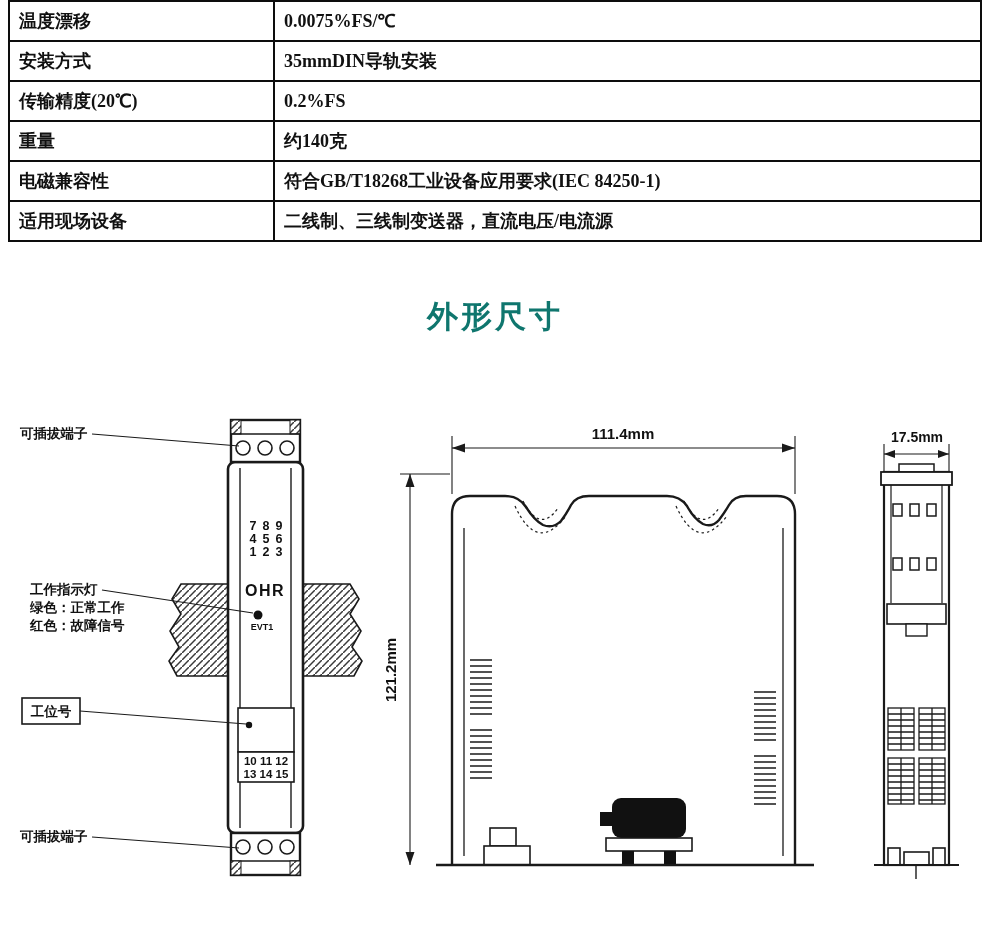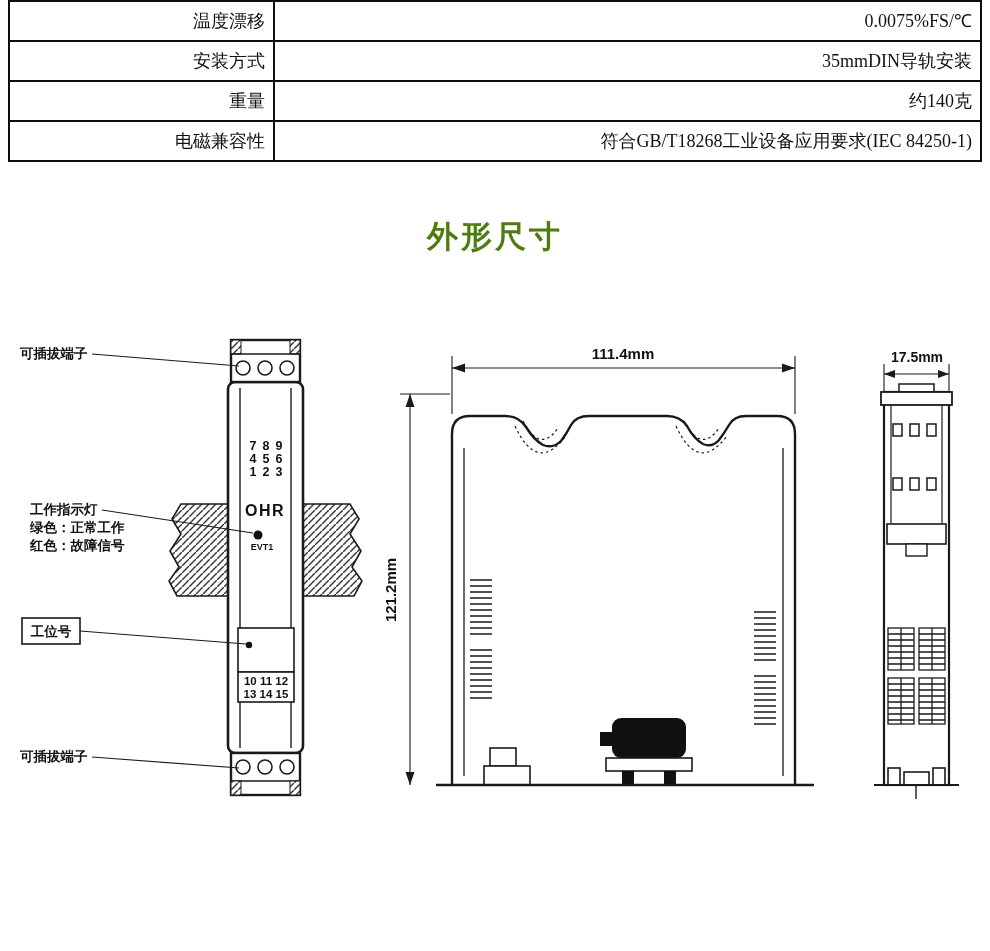--- a/index.html
+++ b/index.html
@@ -2,32 +2,31 @@
 <html><head>
 <meta charset="utf-8">
 <style>
   html,body{margin:0;padding:0;background:#ffffff;}
   body{width:990px;height:951px;font-family:"Liberation Serif",serif;color:#111;overflow:hidden;}
 
   
   table.spec{border-collapse:collapse;margin-left:8px;width:974px;table-layout:fixed;}
   table.spec td{
     border:2.4px solid #0d0d0d;
-    font-weight:400;font-size:18px;line-height:1.15;
+    font-weight:700;font-size:18px;line-height:1.15;
     padding:7px 8px 7px 9px;height:24px;
     font-family:"Liberation Serif",serif;
-    text-align:right;
   }
   td.c1{width:246px;}
 
   
   h1.sec{
     margin:54px 0 0 0;height:44px;
     text-align:center;font-size:31px;font-weight:700;letter-spacing:3px;
-    font-family:"Liberation Sans",sans-serif;color:#4d7c0f;
+    font-family:"Liberation Sans",sans-serif;color:#0f766e;
   }
 
   .drawings{margin-top:68px;}
   svg{display:block;}
   svg text{font-family:"Liberation Sans",sans-serif;fill:#111;}
   .callout{font-size:13.5px;font-weight:700;}
   .dim{font-size:15px;font-weight:700;}
   .digit{font-size:12.5px;font-weight:700;}
   .small-num{font-size:11.5px;font-weight:700;}
 </style>
@@ -38,26 +37,34 @@
   <tbody>
     <tr>
       <td class="c1">温度漂移</td>
       <td class="c2">0.0075%FS/℃</td>
     </tr>
     <tr>
       <td class="c1">安装方式</td>
       <td class="c2">35mmDIN导轨安装</td>
     </tr>
     <tr>
+      <td class="c1">传输精度(20℃)</td>
+      <td class="c2">0.2%FS</td>
+    </tr>
+    <tr>
       <td class="c1">重量</td>
       <td class="c2">约140克</td>
     </tr>
     <tr>
       <td class="c1">电磁兼容性</td>
       <td class="c2">符合GB/T18268工业设备应用要求(IEC 84250-1)</td>
+    </tr>
+    <tr>
+      <td class="c1">适用现场设备</td>
+      <td class="c2">二线制、三线制变送器，直流电压/电流源</td>
     </tr>
   </tbody>
 </table>
 
 <h1 class="sec">外形尺寸</h1>
 
 <div class="drawings">
 <svg width="990" height="473" viewBox="0 0 990 473">
   <defs>
     <pattern id="hatch" width="7" height="7" patternUnits="userSpaceOnUse">

